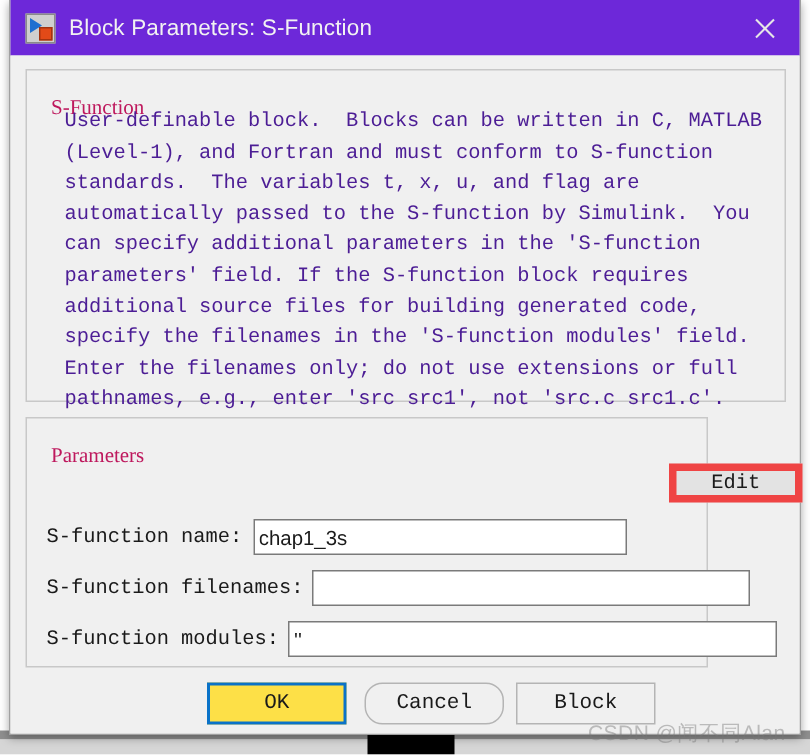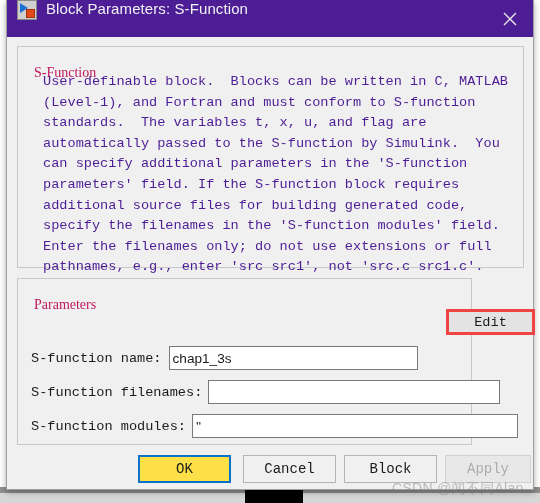--- a/index.html
+++ b/index.html
@@ -58,23 +58,23 @@
     box-sizing: border-box;
     box-shadow: 0 2px 6px rgba(0,0,0,0.35);
   }
 
   .titlebar {
     position: absolute;
     left: 0;
     top: 0;
     right: 0;
     height: 37px;
-    background: #4c1d95;
-    display: flex;
-    align-items: flex-start;
+    background: #6d28d9;
+    display: flex;
+    align-items: center;
   }
 
   .title-icon {
     width: 20px;
     height: 20px;
     margin-left: 10px;
     margin-right: 9px;
     flex: 0 0 auto;
     position: relative;
     background: #cfcfcf;
@@ -212,21 +212,21 @@
   .inp-params { width: 292px; margin-left: 6px; }
   .inp-modules { width: 326px; margin-left: 6px; }
 
   .edit-btn {
     position: absolute;
     left: 428px;
     top: 30px;
     width: 89px;
     height: 26px;
     background: #e3e3e3;
-    border: 3px solid #ef4444;
+    border: 5px solid #ef4444;
     box-sizing: border-box;
     font-family: "Liberation Mono", monospace;
     font-size: 13.6px;
     color: #1a1a1a;
     cursor: pointer;
     display: flex;
     align-items: center;
     justify-content: center;
   }
 
@@ -252,21 +252,21 @@
     align-items: center;
     justify-content: center;
     cursor: pointer;
   }
   .btn-ok {
     left: 131px;
     width: 93px;
     border: 2px solid #0a72c8;
     background: #fde047;
   }
-  .btn-cancel { left: 236px; width: 93px; }
+  .btn-cancel { left: 236px; width: 93px; border-radius: 12px; }
   .btn-help   { left: 337px; width: 93px; }
   .btn-apply  {
     left: 438px;
     width: 86px;
     background: #e8e8e8;
     border: 1px solid #d2d2d2;
     color: #adadad;
     cursor: default;
   }
 
@@ -341,21 +341,20 @@
         <div class="field-row row3">
           <span class="field-label">S-function modules:</span>
           <input class="text-input inp-modules" type="text" value="''" style="">
         </div>
       </div>
 
       <div class="footer">
         <div class="btn btn-ok">OK</div>
         <div class="btn btn-cancel">Cancel</div>
         <div class="btn btn-help">Block</div>
-        <div class="btn btn-apply">Apply</div>
       </div>
 
     </div>
   </div>
 
   <div class="watermark">CSDN @闻不同Alan</div>
 
 </div>
 
 </body></html>

